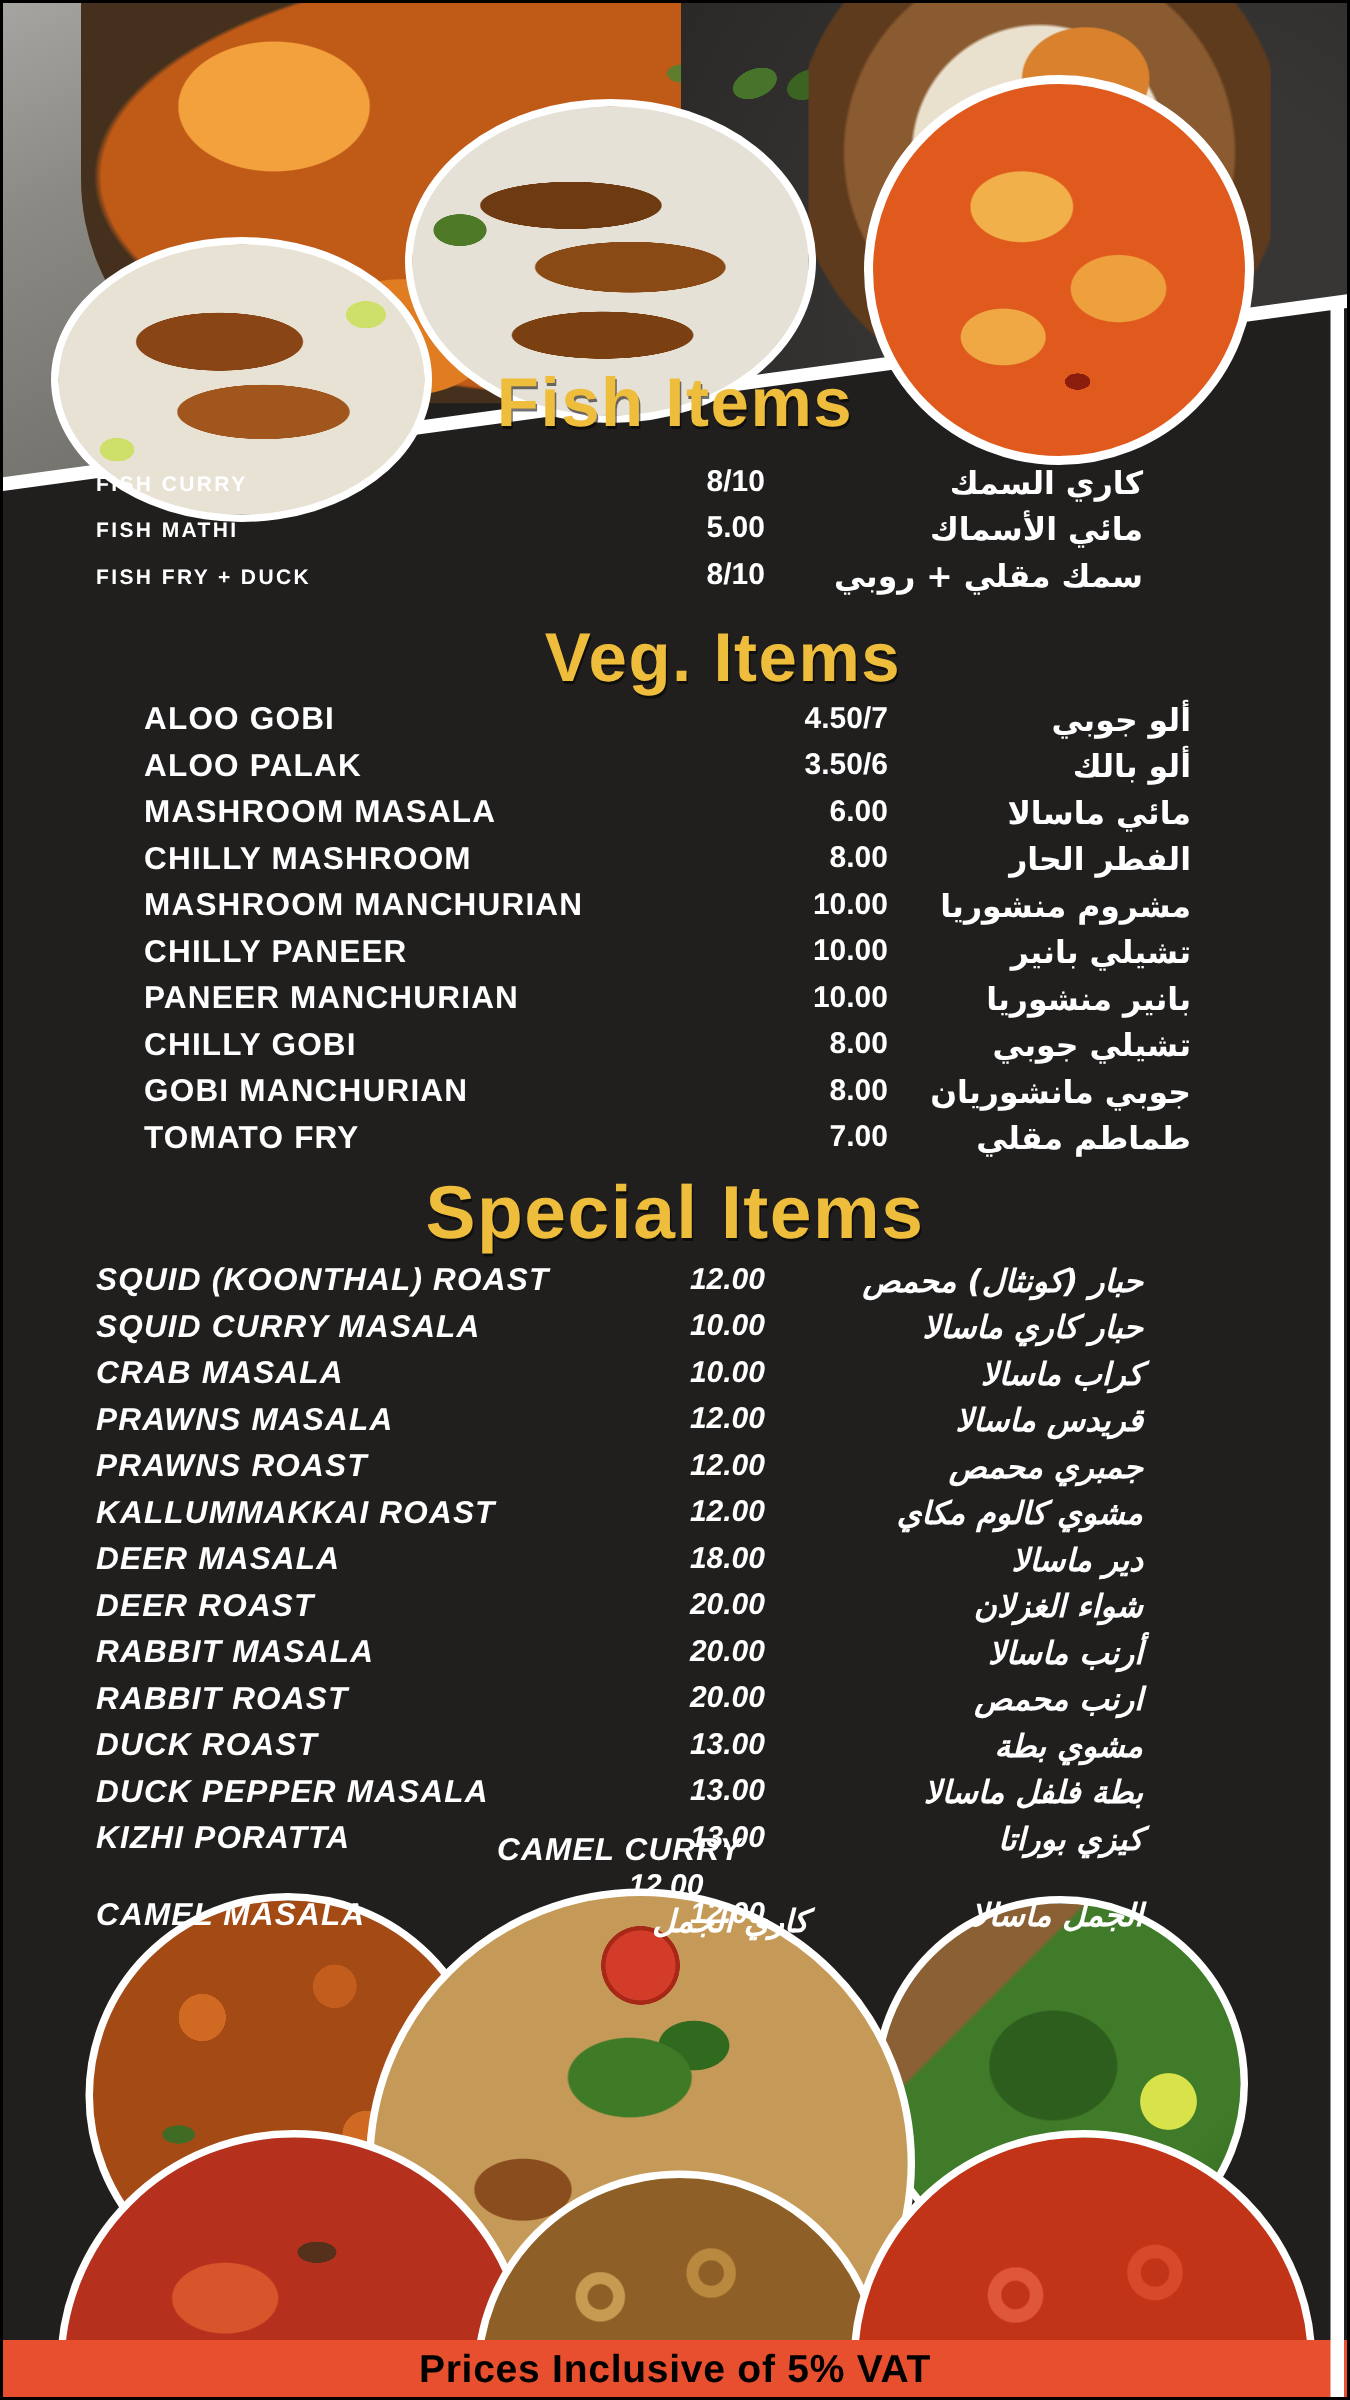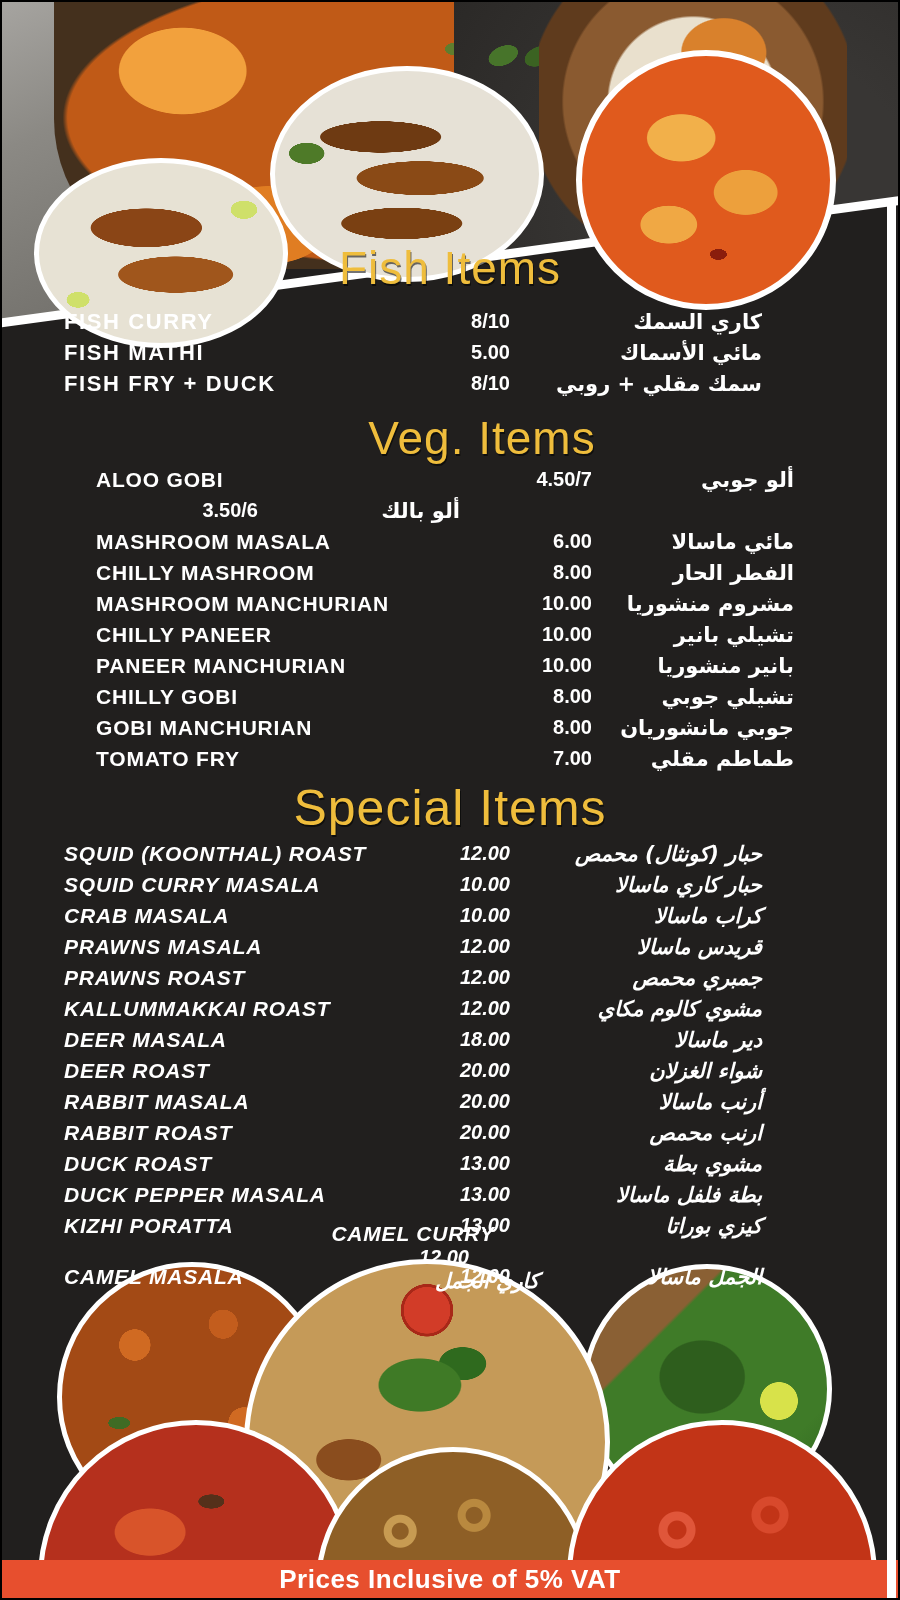--- a/index.html
+++ b/index.html
@@ -154,53 +154,53 @@
   }
 
   
   .menu-layer{position:absolute;inset:0;z-index:6;}
   .section{position:absolute;left:0;width:100%;}
   .sec-fish{top:236px;}
   .sec-veg{top:406px;padding-left:32px;}
   .sec-special{top:776px;}
   .section-title{
     margin:0;height:60px;line-height:60px;text-align:center;
-    font-size:46px;font-weight:normal;color:var(--accent);
+    font-size:46px;font-weight:bold;color:var(--accent);
     letter-spacing:1px;
     text-shadow:1px 2px 0 rgba(0,0,0,.55);
   }
   .sec-special .section-title{font-size:50px;}
   .sec-fish .rows{margin-top:8px;}
   .sec-veg .rows{margin-top:-4px;}
   .sec-special .rows{margin-top:0;font-style:italic;}
   .row{
     height:31px;display:flex;align-items:center;
     padding:0 136px 0 62px;color:#fff;
   }
   .row .name{flex:1;font-size:21px;font-weight:bold;letter-spacing:.8px;white-space:nowrap;}
-  .sec-fish .row .name{font-size:22px;letter-spacing:1.6px;}
+  .sec-fish .row .name{font-size:14px;letter-spacing:1.6px;}
   .row .price{width:112px;text-align:right;font-size:20px;font-weight:bold;}
   .sec-veg .row .price{position:relative;left:50px;}
   .row .arabic{
     width:252px;text-align:right;direction:rtl;
     font-size:21px;font-weight:bold;
     font-family:"DejaVu Sans",sans-serif;
   }
   
   .sec-special .row:nth-child(14){margin-top:-19px;flex-direction:column;}
   .sec-special .row:nth-child(15){margin-top:8px;}
 
   
   .footer{
     position:absolute;left:0;right:0;bottom:0;height:38px;z-index:8;
     background:var(--footer-bg);
     display:flex;align-items:center;justify-content:center;
   }
   .footer span{
-    color:#ffffff;font-size:26px;font-weight:bold;letter-spacing:.5px;
+    color:#000000;font-size:26px;font-weight:bold;letter-spacing:.5px;
   }
   .right-strip{
     position:absolute;top:197px;bottom:0;left:885px;width:9px;
     background:#fff;z-index:9;
   }
 </style>
 </head>
 <body>
 
 <div class="page">
@@ -252,20 +252,21 @@
       </section>
       <section class="section sec-veg">
         <h2 class="section-title">Veg. Items</h2>
         <div class="rows">
           <div class="row">
             <span class="name">ALOO GOBI</span>
             <span class="price">4.50/7</span>
             <span class="arabic">ألو جوبي</span>
           </div>
           <div class="row">
+            <span class="name">ALOO PALAK</span>
             <span class="price">3.50/6</span>
             <span class="arabic">ألو بالك</span>
           </div>
           <div class="row">
             <span class="name">MASHROOM MASALA</span>
             <span class="price">6.00</span>
             <span class="arabic">مائي ماسالا</span>
           </div>
           <div class="row">
             <span class="name">CHILLY MASHROOM</span>

